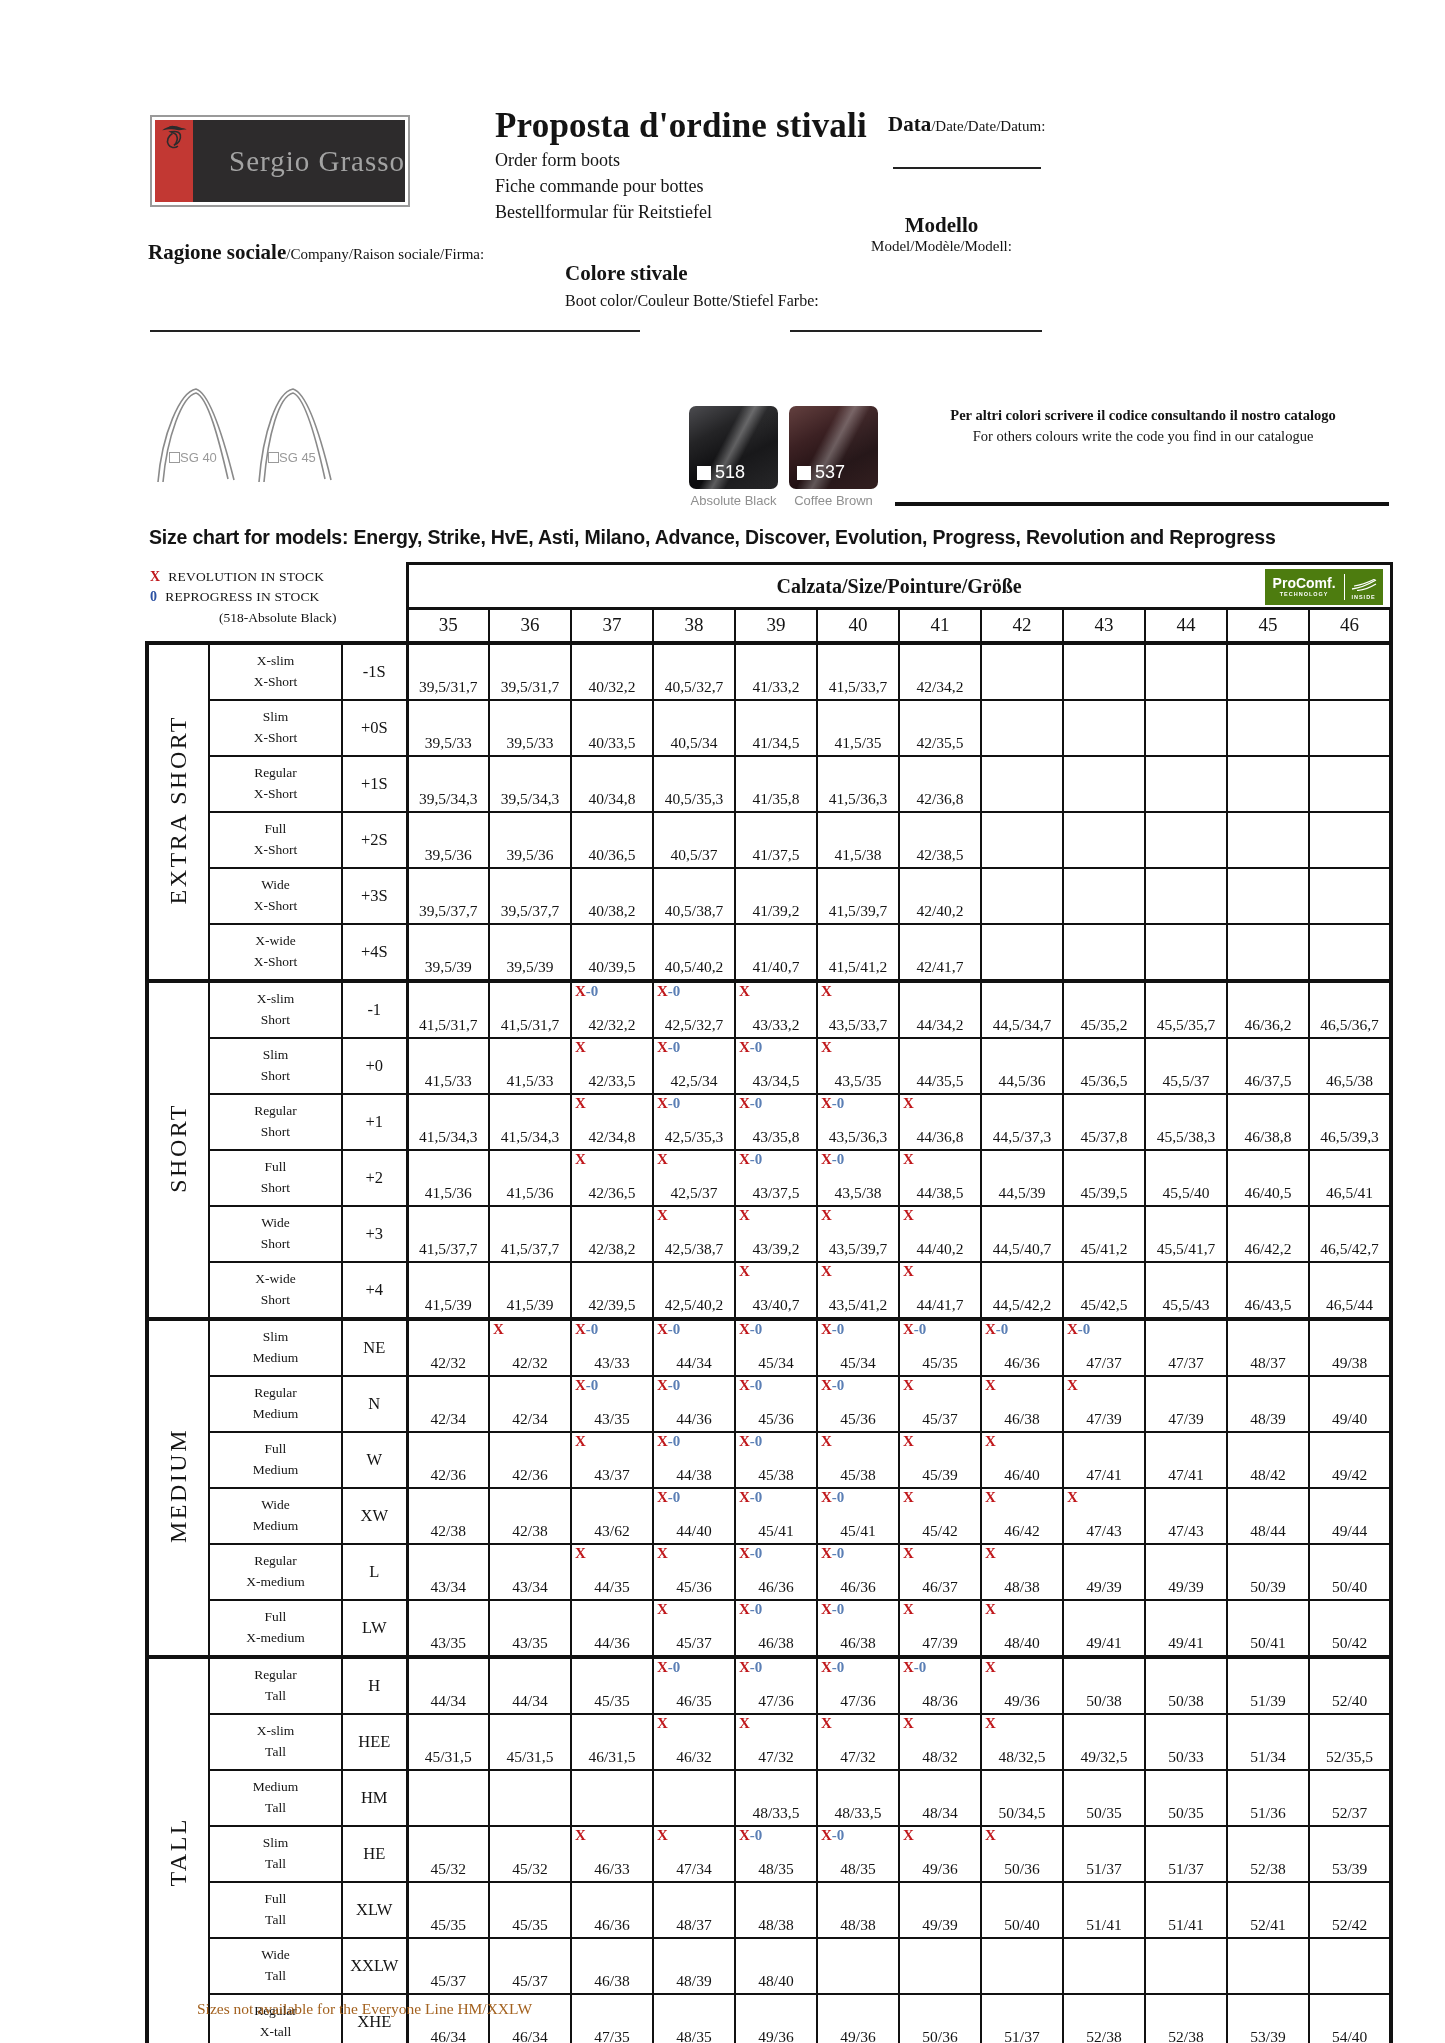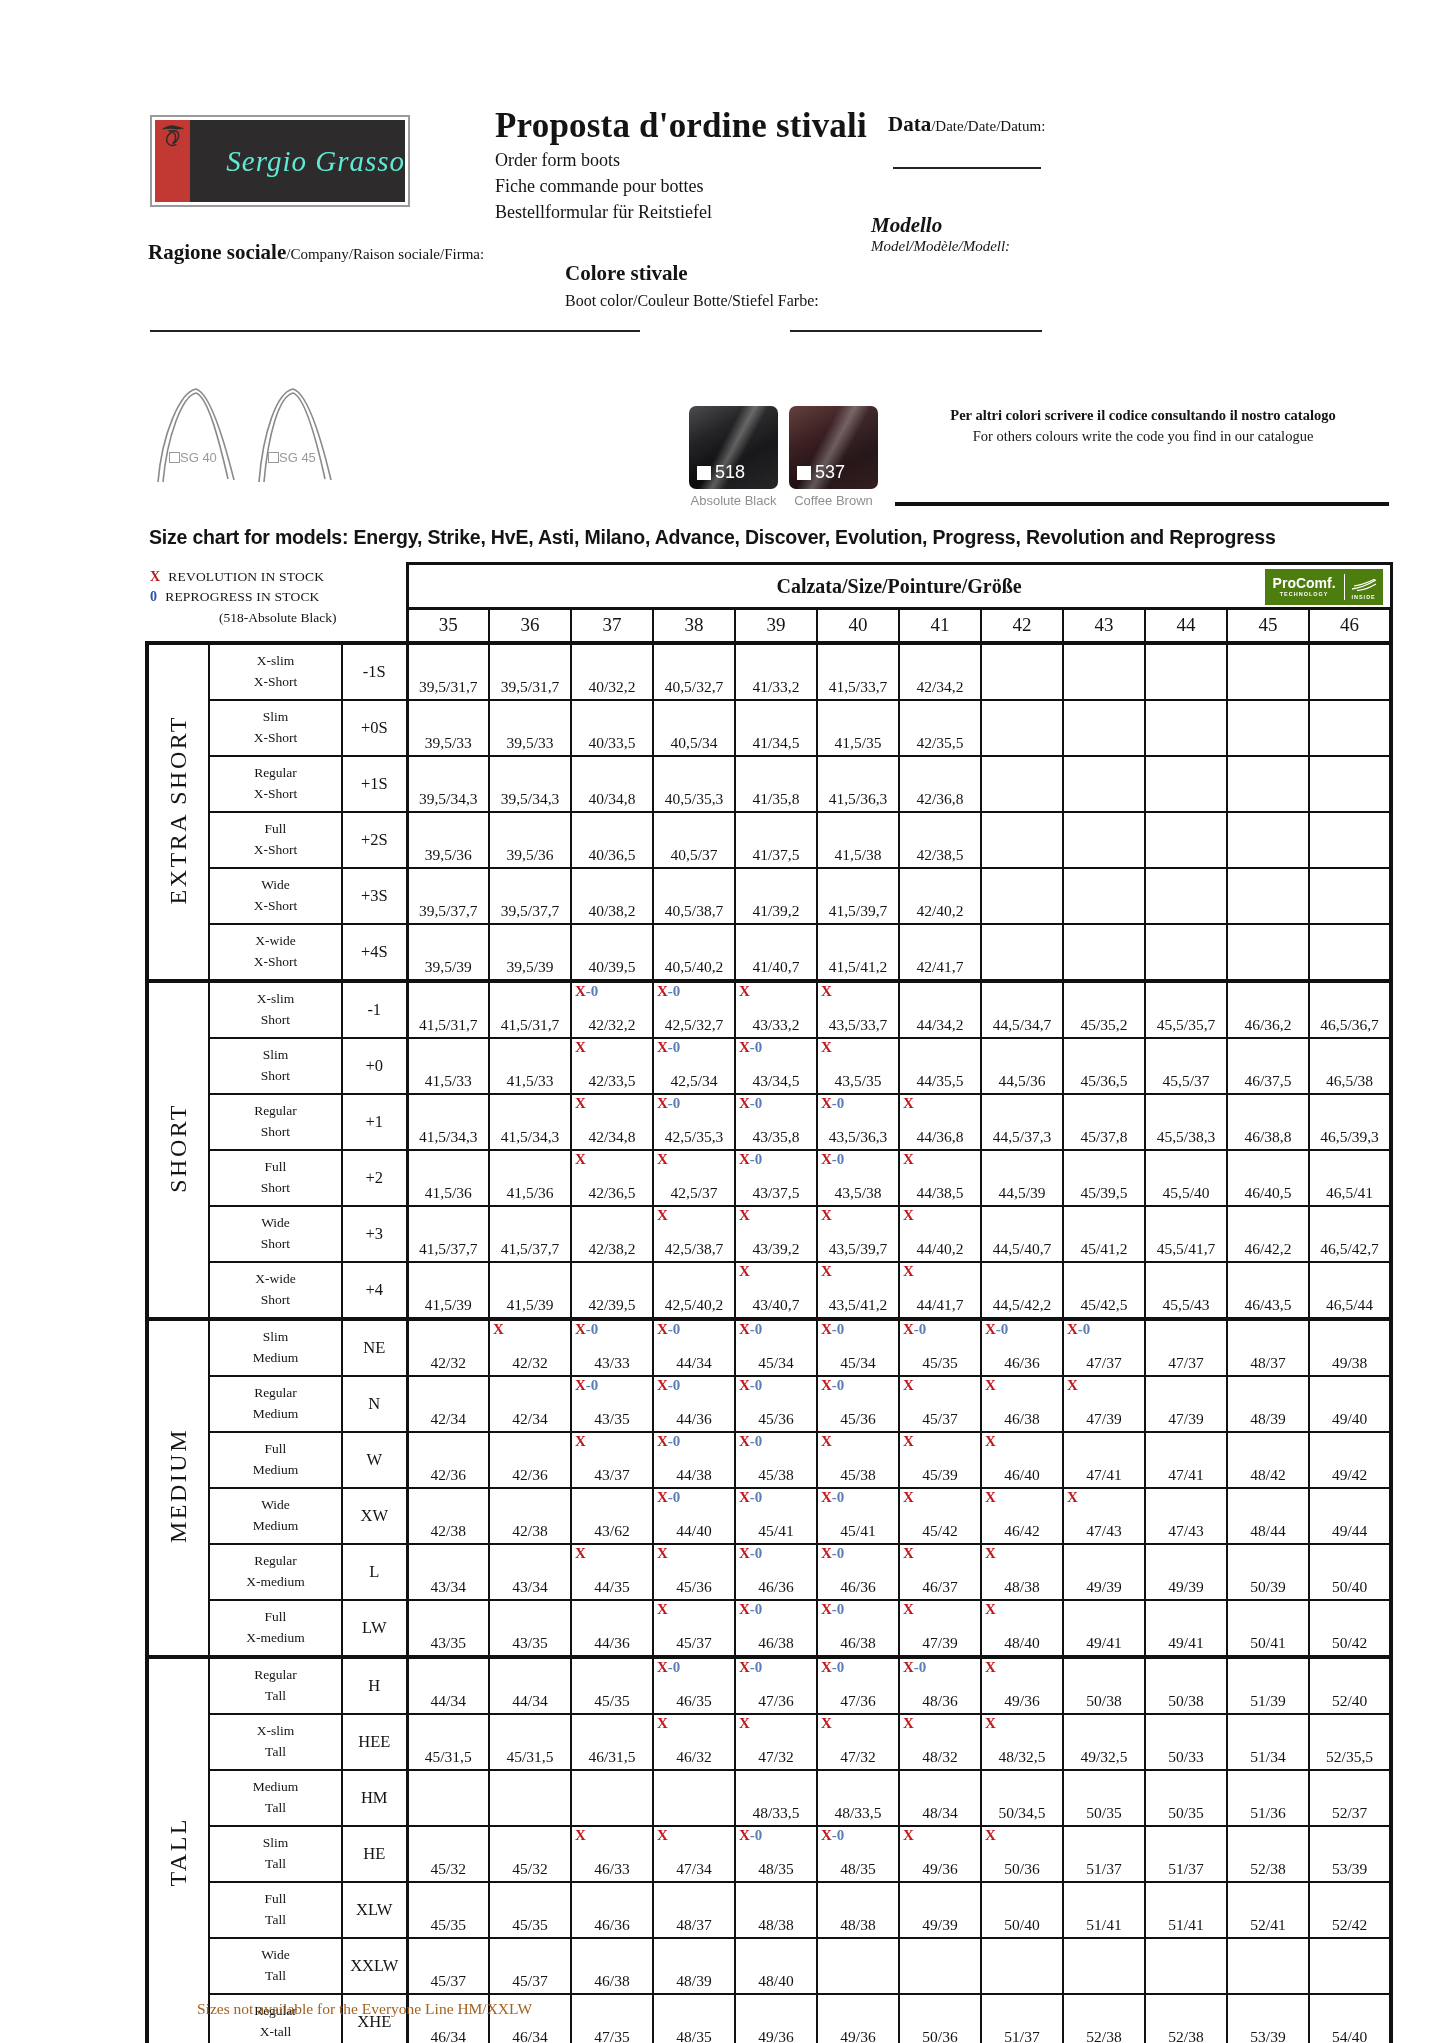--- a/index.html
+++ b/index.html
@@ -7,34 +7,34 @@
   .page { position:relative; width:1445px; height:2043px; background:#fff;
           font-family:"Liberation Serif", serif; color:#141414; overflow:hidden; }
 
   
   .logo { position:absolute; left:150px; top:115px; width:260px; height:92px;
           border:2px solid #9a9a9a; background:#fff; padding:3px; }
   .logo-in { display:flex; width:100%; height:100%; }
   .logo-red { width:96px; background:#c23833; position:relative; }
   .logo-glyph { position:absolute; inset:0; }
   .logo-dark { flex:1; background:#2d2b2c; display:flex; align-items:center; justify-content:center; }
-  .brand { color:#5eead4; font-style:italic; font-size:29px; letter-spacing:1px; white-space:nowrap;margin-left:36px; }
+  .brand { color:#a3a3a3; font-size:29px; letter-spacing:1px; white-space:nowrap;margin-left:36px; }
 
   
   .titleblock { position:absolute; left:495px; top:106px; }
   .doc-title { font-size:35px; font-weight:bold; letter-spacing:.2px; }
   .doc-sub { font-size:18px; line-height:1.28; margin-top:3px; }
 
   
   .datafield { position:absolute; left:888px; top:112px; white-space:nowrap; }
   .lbl-big { font-size:21px; font-weight:bold; }
   .lbl-sm  { font-size:15px; }
   .fill-line { position:absolute; border-top:2px solid #222; }
   .data-line { left:893px; top:167px; width:148px; }
-  .modello { position:absolute; left:871px; top:213px; width:207px; text-align:left;font-style:italic; }
+  .modello { position:absolute; left:838px; top:213px; width:207px; text-align:center; }
   .ragione { position:absolute; left:148px; top:240px; white-space:nowrap; }
   .rag-line { left:150px; top:330px; width:490px; }
   .mod-line { left:790px; top:330px; width:252px; }
 
   
   .colore-title { position:absolute; left:565px; top:261px; font-size:21px; font-weight:bold; }
   .colore-sub { position:absolute; left:565px; top:292px; font-size:16px; }
 
   .boots { position:absolute; left:152px; top:382px; display:flex; gap:14px; }
   .boot { position:relative; width:85px; height:100px; }

